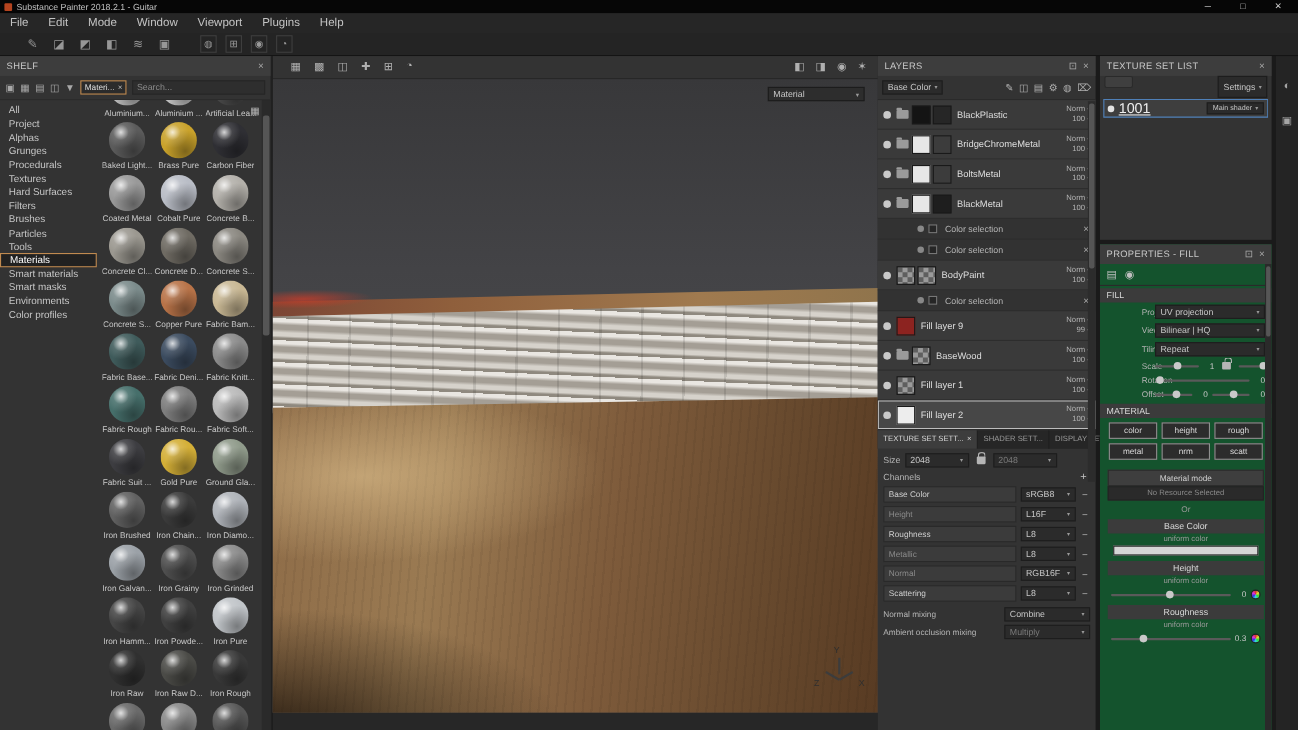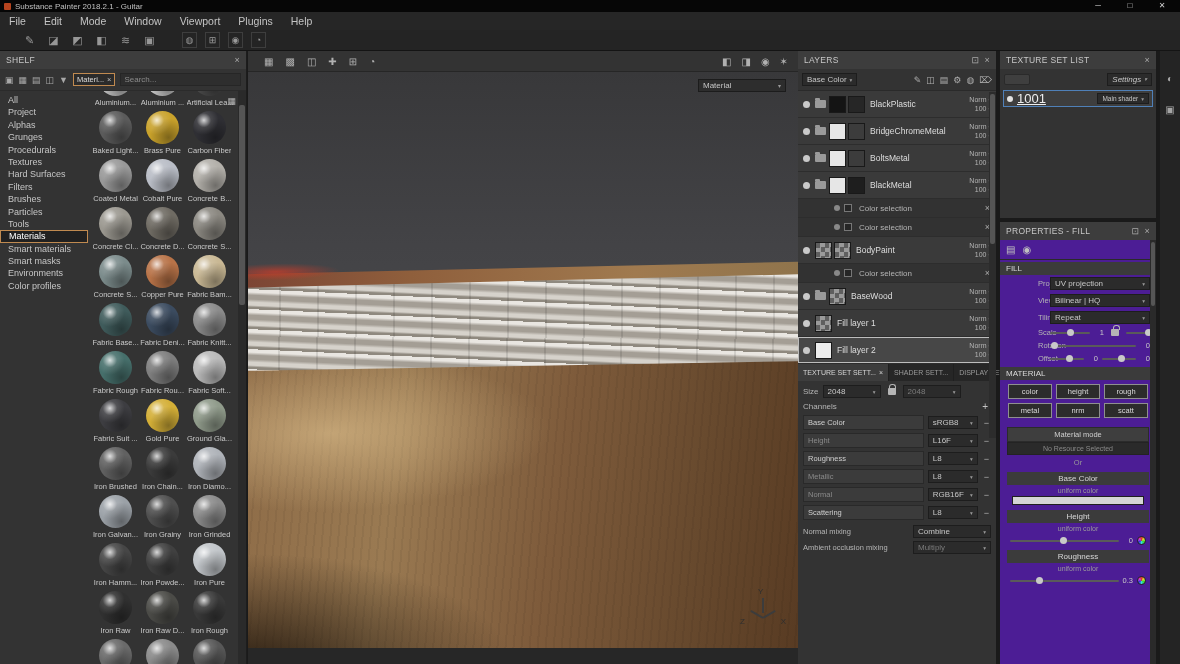--- a/index.html
+++ b/index.html
@@ -102,29 +102,29 @@
 .chan.dim .chan-label{color:#8a8a8a;}
 .chan-fmt{width:50px;}
 .chan-minus{color:#b5b5b5;font-size:9px;padding:0 2px;}
 .chan-minus::after{content:"−";}
 .plusbtn{margin-left:auto;color:#c5c5c5;font-size:10px;padding:0 3px;}
 .lock{width:8px;height:7px;background:#b5b5b5;border-radius:1px;position:relative;margin:0 3px;flex:none;}
 .lock::before{content:"";position:absolute;left:1.5px;top:-4px;width:5px;height:4px;border:1px solid #b5b5b5;border-bottom:none;border-radius:3px 3px 0 0;}
 .mixlabel{flex:1;font-size:7.5px;}
 
 .tsl-panel{position:absolute;left:1000px;top:51px;width:156px;height:167px;background:#333;}
-.tsl-toolbar{height:20px;display:flex;align-items:center;gap:4px;padding:0 4px;font-style:italic;}
+.tsl-toolbar{height:20px;display:flex;gap:4px;padding:0 4px;}
 .pill{width:26px;height:11px;background:#3f3f3f;border:1px solid #2a2a2a;border-radius:2px;}
 .tsl-settings{margin-left:auto;}
 .tsl-entry{margin:1px 3px;height:17px;display:flex;align-items:center;gap:4px;background:#3e3e3e;box-shadow:inset 0 0 0 1px #4f80b8;padding:0 4px;}
 .tsl-dot{width:6px;height:6px;border-radius:50%;background:#e2e2e2;flex:none;}
 .tsl-name{font-size:13px;color:#eee;text-decoration:underline;}
 .tsl-shader{margin-left:auto;font-size:6.5px;}
 
-.props-panel{position:absolute;left:1000px;top:222px;width:156px;bottom:0;background:#4c1d95;overflow:hidden;}
+.props-panel{position:absolute;left:1000px;top:222px;width:156px;bottom:0;background:#14532d;overflow:hidden;}
 .props-icons{height:20px;display:flex;align-items:center;gap:7px;padding:0 6px;border-bottom:1px solid #2a2a2a;color:#c0c0c0;font-size:10px;}
 .sect{background:#3b3b3b;padding:2px 6px;font-size:8px;color:#d8d8d8;margin-top:2px;}
 .prow{display:flex;align-items:center;gap:4px;padding:2px 6px;font-size:7.5px;color:#b5b5b5;}
 .plabel{width:40px;flex:none;padding-left:32px;}
 .prow .dd{flex:1;height:13px;}
 .slider{position:relative;height:2px;background:#5a5a5a;border-radius:1px;flex:1;}
 .knob{position:absolute;top:-3px;width:7px;height:7px;border-radius:50%;background:#c9c9c9;}
 .k45{left:42%;} .k2{left:1%;} .k50{left:46%;} .k80{left:78%;} .k24{left:24%;}
 .pval{min-width:10px;text-align:right;color:#c9c9c9;font-size:7.5px;}
 .slider.small{flex:none;width:24px;}
@@ -602,20 +602,36 @@
 
       <div class="lrow mask">
 
         <span class="mask-dot mask-part"></span>
         <span class="mask-cb mask-part"></span>
         <span class="lname">Color selection</span>
         <span class="mask-x mask-part"></span>
 
       </div>
 
+      <div class="lrow" style="--t1: #8c2320;">
+        <span class="eye main-part"></span>
+
+        <span class="thumb t1 main-part"></span>
+
+        <span class="lname">Fill layer 9</span>
+
+        <span class="lright main-part">
+          <span class="mini-dd">
+            <span>Norm</span>
+          </span>
+          <span class="mini-dd">
+            <span>99</span>
+          </span>
+        </span>
+      </div>
 
       <div class="lrow folder c1">
         <span class="eye main-part"></span>
         <span class="folder-ic main-part"></span>
         <span class="thumb t1 main-part"></span>
 
         <span class="lname">BaseWood</span>
 
         <span class="lright main-part">
           <span class="mini-dd">

